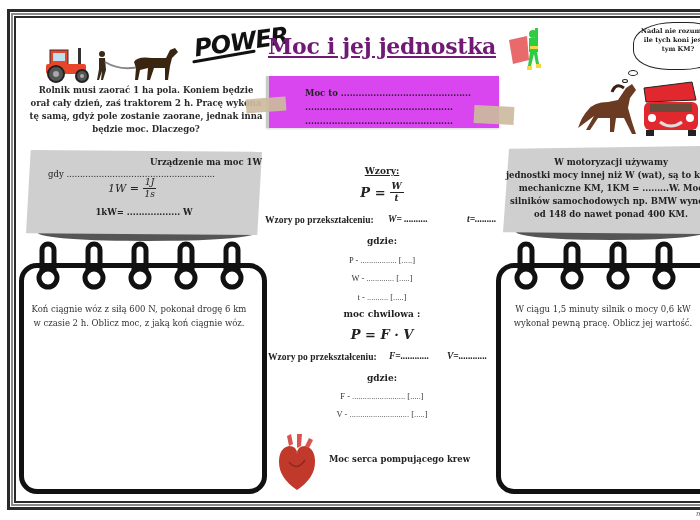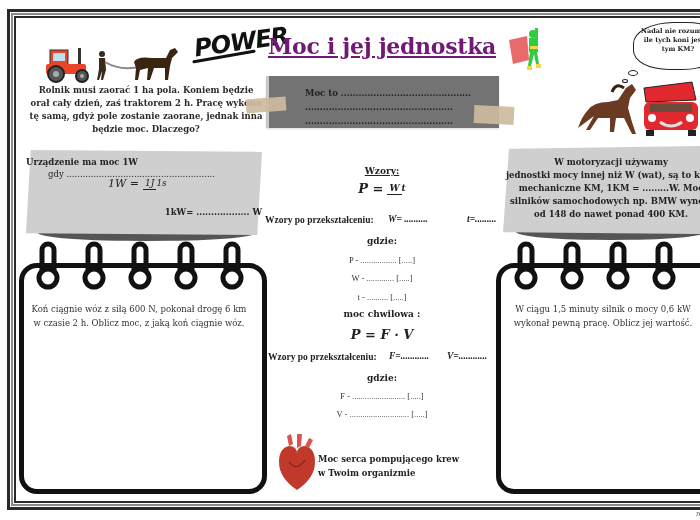--- a/index.html
+++ b/index.html
@@ -14,41 +14,41 @@
 
     
     .power-word { left: 194px; top: 28px; font-family: "DejaVu Sans", sans-serif; font-weight: bold; font-size: 24px; font-style: italic; transform: rotate(-8deg); letter-spacing: -1px; color: #111; }
     .power-underline { left: 192px; top: 55px; width: 64px; height: 3px; background: #111; transform: rotate(-10deg); border-radius: 2px; }
     .title { left: 268px; top: 33px; font-family: "DejaVu Serif", serif; font-weight: bold; font-size: 22px; color: #701a75; letter-spacing: -0.3px; text-decoration: underline; }
 
     
     .farm-text { left: 28px; top: 84px; width: 236px; font-size: 8.5px; font-weight: bold; text-align: center; line-height: 13px; color: #2a2a2a; }
 
     
-    .paper { left: 266px; top: 76px; width: 233px; height: 52px; background: #737373; border-left: 3px solid #c9c9c9; box-shadow: 0 1px 2px rgba(0,0,0,0.15); }
+    .paper { left: 266px; top: 76px; width: 233px; height: 52px; background: #d946ef; border-left: 3px solid #c9c9c9; box-shadow: 0 1px 2px rgba(0,0,0,0.15); }
     .paper-line { font-size: 8.5px; font-weight: bold; color: #222; line-height: 14px; margin-left: 36px; }
     .tape { background: #cdbb9e; opacity: 0.92; }
     .tape-left { left: 246px; top: 98px; width: 40px; height: 14px; transform: rotate(-4deg); }
     .tape-right { left: 474px; top: 106px; width: 40px; height: 18px; transform: rotate(3deg); }
 
     
     .grey-box { background: #cfcfcf; }
     .grey-left { left: 26px; top: 150px; width: 236px; height: 85px; clip-path: polygon(2% 0, 100% 2%, 98% 100%, 0 98%); }
     .grey-right { left: 503px; top: 146px; width: 200px; height: 88px; clip-path: polygon(3% 3%, 100% 0, 100% 100%, 0 98%); }
     .grey-shadow { background: #555; height: 8px; border-radius: 0 0 50% 50% / 0 0 100% 100%; }
     .gs-left { left: 38px; top: 233px; width: 218px; }
     .gs-right { left: 516px; top: 232px; width: 190px; }
 
-    .gl-title { left: 26px; top: 157px; width: 236px; text-align: left; font-size: 8.5px; font-weight: bold; }
+    .gl-title { left: 26px; top: 157px; width: 236px; text-align: right; font-size: 8.5px; font-weight: bold; }
     .gl-gdy { left: 48px; top: 169px; font-size: 8.5px; font-weight: normal; }
     .gl-formula { left: 108px; top: 177px; display: flex; align-items: center; font-family: "DejaVu Serif", serif; font-size: 11px; font-style: italic; text-align: center; }
-    .frac { display: inline-flex; align-items: center; margin-left: 4px; font-size: 9px; }
+    .frac { display: inline-flex; flex-direction: column; align-items: center; margin-left: 4px; font-size: 9px; }
     .frac .num { border-bottom: 1px solid #222; padding: 0 2px; line-height: 11px; }
     .frac .den { line-height: 11px; }
-    .gl-kw { left: 26px; top: 206px; width: 236px; text-align: right; font-size: 8.5px; font-weight: bold; line-height: 12px; }
+    .gl-kw { left: 26px; top: 206px; width: 236px; text-align: center; font-size: 8.5px; font-weight: bold; line-height: 12px; }
 
     .gr-text { left: 506px; top: 156px; width: 210px; text-align: center; font-size: 8.5px; font-weight: bold; line-height: 13px; color: #222; white-space: nowrap; }
 
     
     .notebook { border: 5px solid #111; border-radius: 18px; background: #fff; }
     .nb-left { left: 19px; top: 263px; width: 248px; height: 231px; }
     .nb-right { left: 496px; top: 263px; width: 230px; height: 231px; }
     .nb-text { font-size: 8.5px; text-align: center; line-height: 14px; color: #333; }
     .nb-left-text { left: 30px; top: 302px; width: 218px; }
     .nb-right-text { left: 508px; top: 302px; width: 190px; }
@@ -245,18 +245,17 @@
 <div class="abs center c-line" style="top:391px;">F - ......................... [.....]</div>
 <div class="abs center c-line" style="top:409px;">V - ............................ [.....]</div>
 
 <svg class="abs" style="left:275px;top:432px;" width="44" height="60" viewBox="0 0 44 60">
   <path d="M22 58 Q4 46 4 30 Q4 16 14 14 Q22 14 22 22 Q22 14 30 14 Q40 16 40 30 Q40 46 22 58 Z" fill="#c0392b"></path>
   <path d="M14 14 L12 4 L16 2 L18 12 Z" fill="#d9534f"></path>
   <path d="M22 16 L22 2 L27 2 L26 14 Z" fill="#d9534f"></path>
   <path d="M30 14 L34 6 L38 8 L34 16 Z" fill="#d9534f"></path>
   <path d="M14 30 Q22 40 30 28" stroke="#8e2a20" stroke-width="1.5" fill="none"></path>
 </svg>
-<div class="abs" style="left:318px;top:452px;width:152px;text-align:left;font-size:8.5px;font-weight:bold;line-height:14px;">
+<div class="abs" style="left:318px;top:452px;width:152px;text-align:right;font-size:8.5px;font-weight:bold;line-height:14px;">
   <div>Moc serca pompującego krew</div>
-  <div>w Twoim organizmie</div>
 </div>
 
 <div class="abs footer-text">mo</div>
 
 </body></html>

